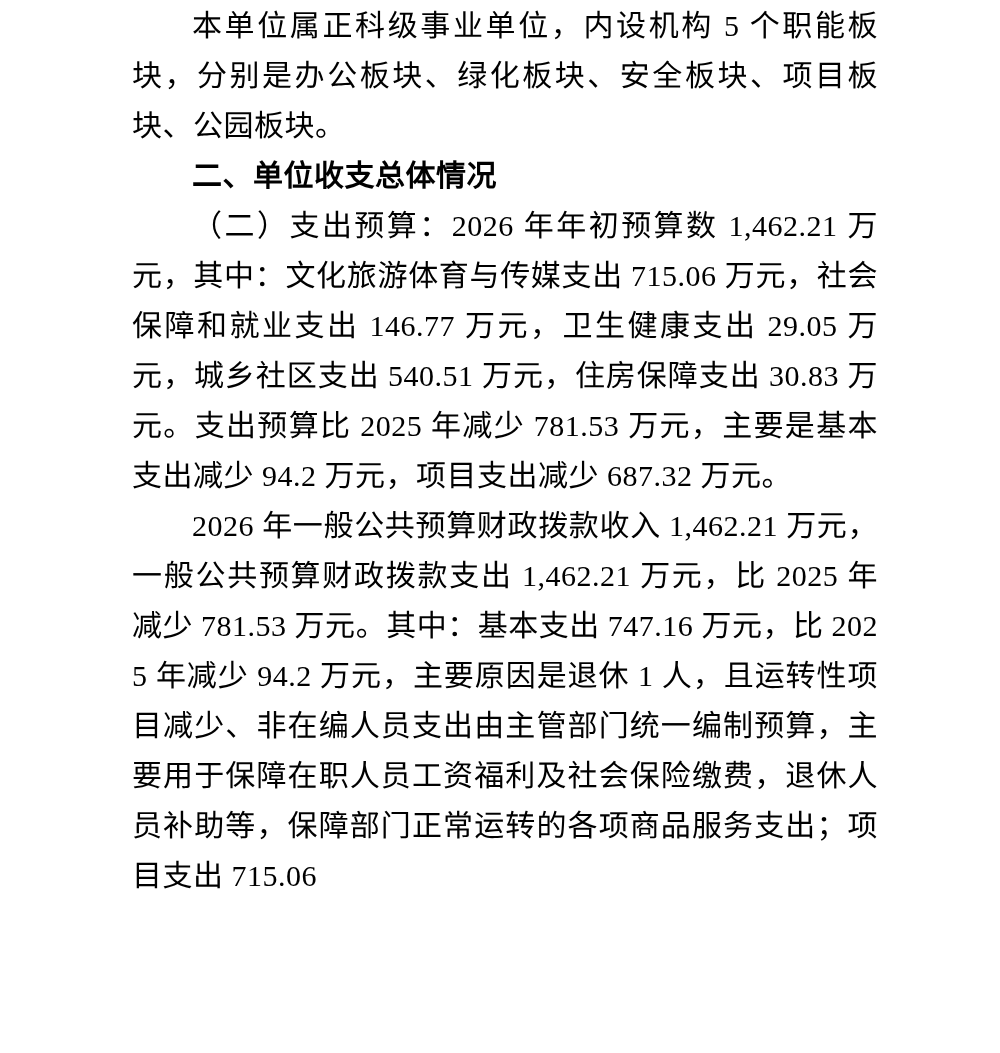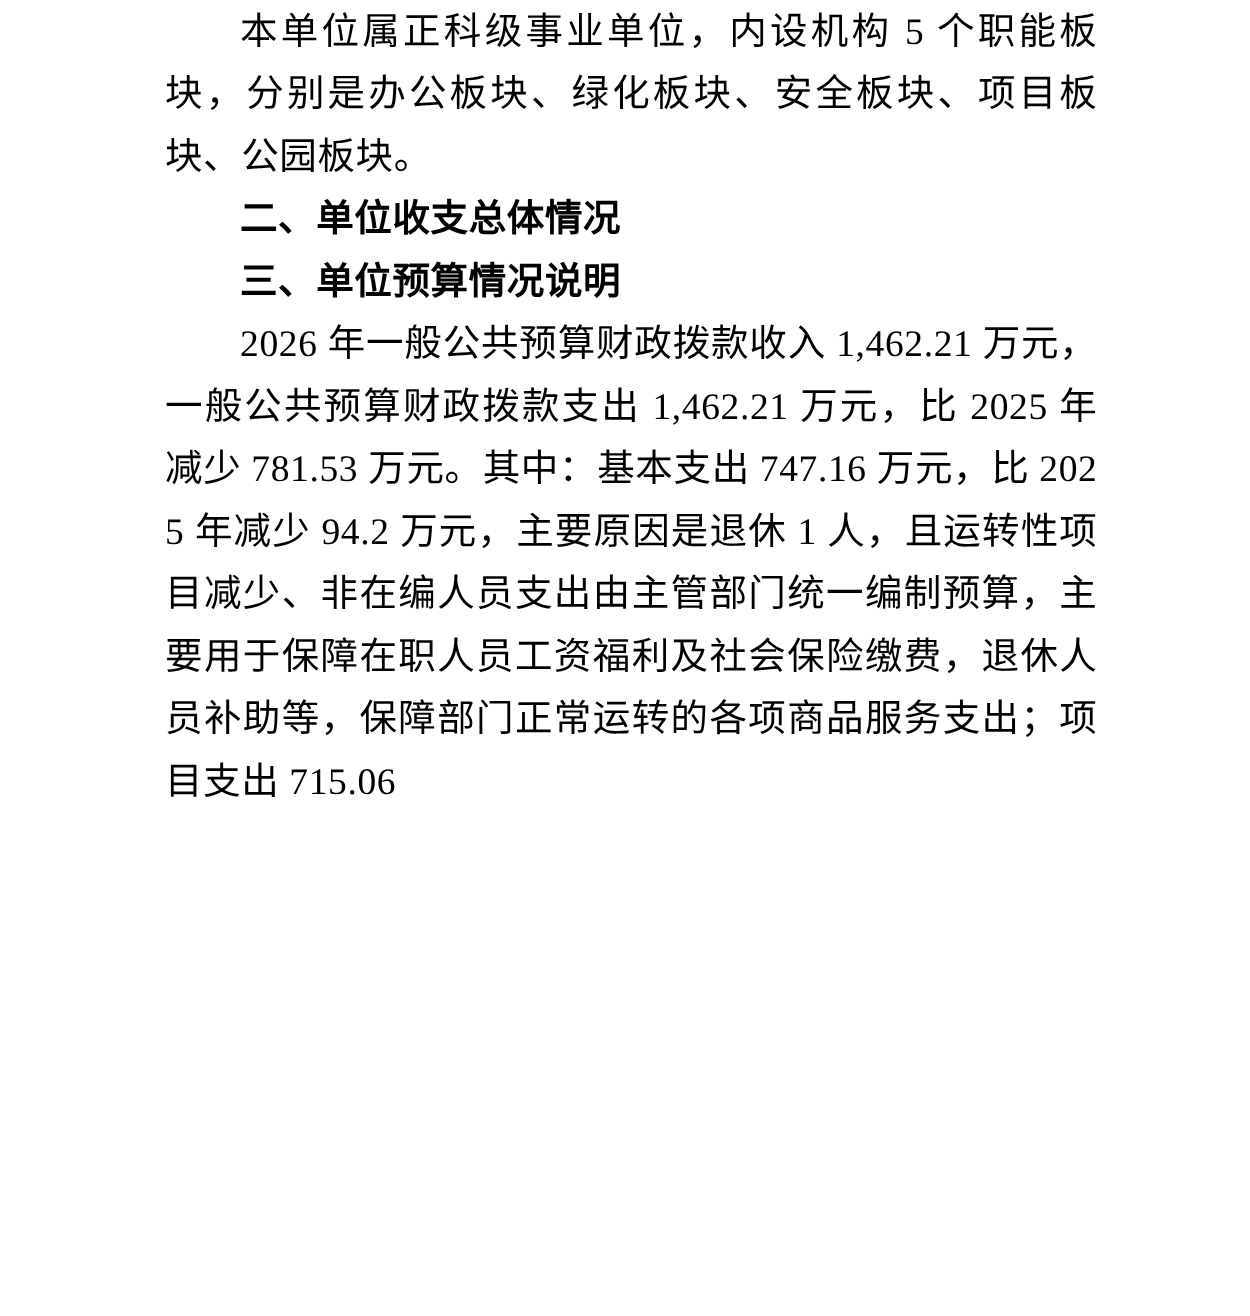--- a/index.html
+++ b/index.html
@@ -44,16 +44,16 @@
     color: #000000;
   }
 </style>
 </head>
 <body>
 
 <div class="page">
   <div class="doc">
     <p class="para">本单位属正科级事业单位，内设机构 5 个职能板块，分别是办公板块、绿化板块、安全板块、项目板块、公园板块。</p>
     <h2 class="heading">二、单位收支总体情况</h2>
-    <h2 class="heading">三、单位预算情况说明</h2>
+    <p class="para">（二）支出预算：2026 年年初预算数 1,462.21 万元，其中：文化旅游体育与传媒支出 715.06 万元，社会保障和就业支出 146.77 万元，卫生健康支出 29.05 万元，城乡社区支出 540.51 万元，住房保障支出 30.83 万元。支出预算比 2025 年减少 781.53 万元，主要是基本支出减少 94.2 万元，项目支出减少 687.32 万元。</p>
     <p class="para">2026 年一般公共预算财政拨款收入 1,462.21 万元，一般公共预算财政拨款支出 1,462.21 万元，比 2025 年减少 781.53 万元。其中：基本支出 747.16 万元，比 2025 年减少 94.2 万元，主要原因是退休 1 人，且运转性项目减少、非在编人员支出由主管部门统一编制预算，主要用于保障在职人员工资福利及社会保险缴费，退休人员补助等，保障部门正常运转的各项商品服务支出；项目支出 715.06</p>
   </div>
 </div>
 
 </body></html>

